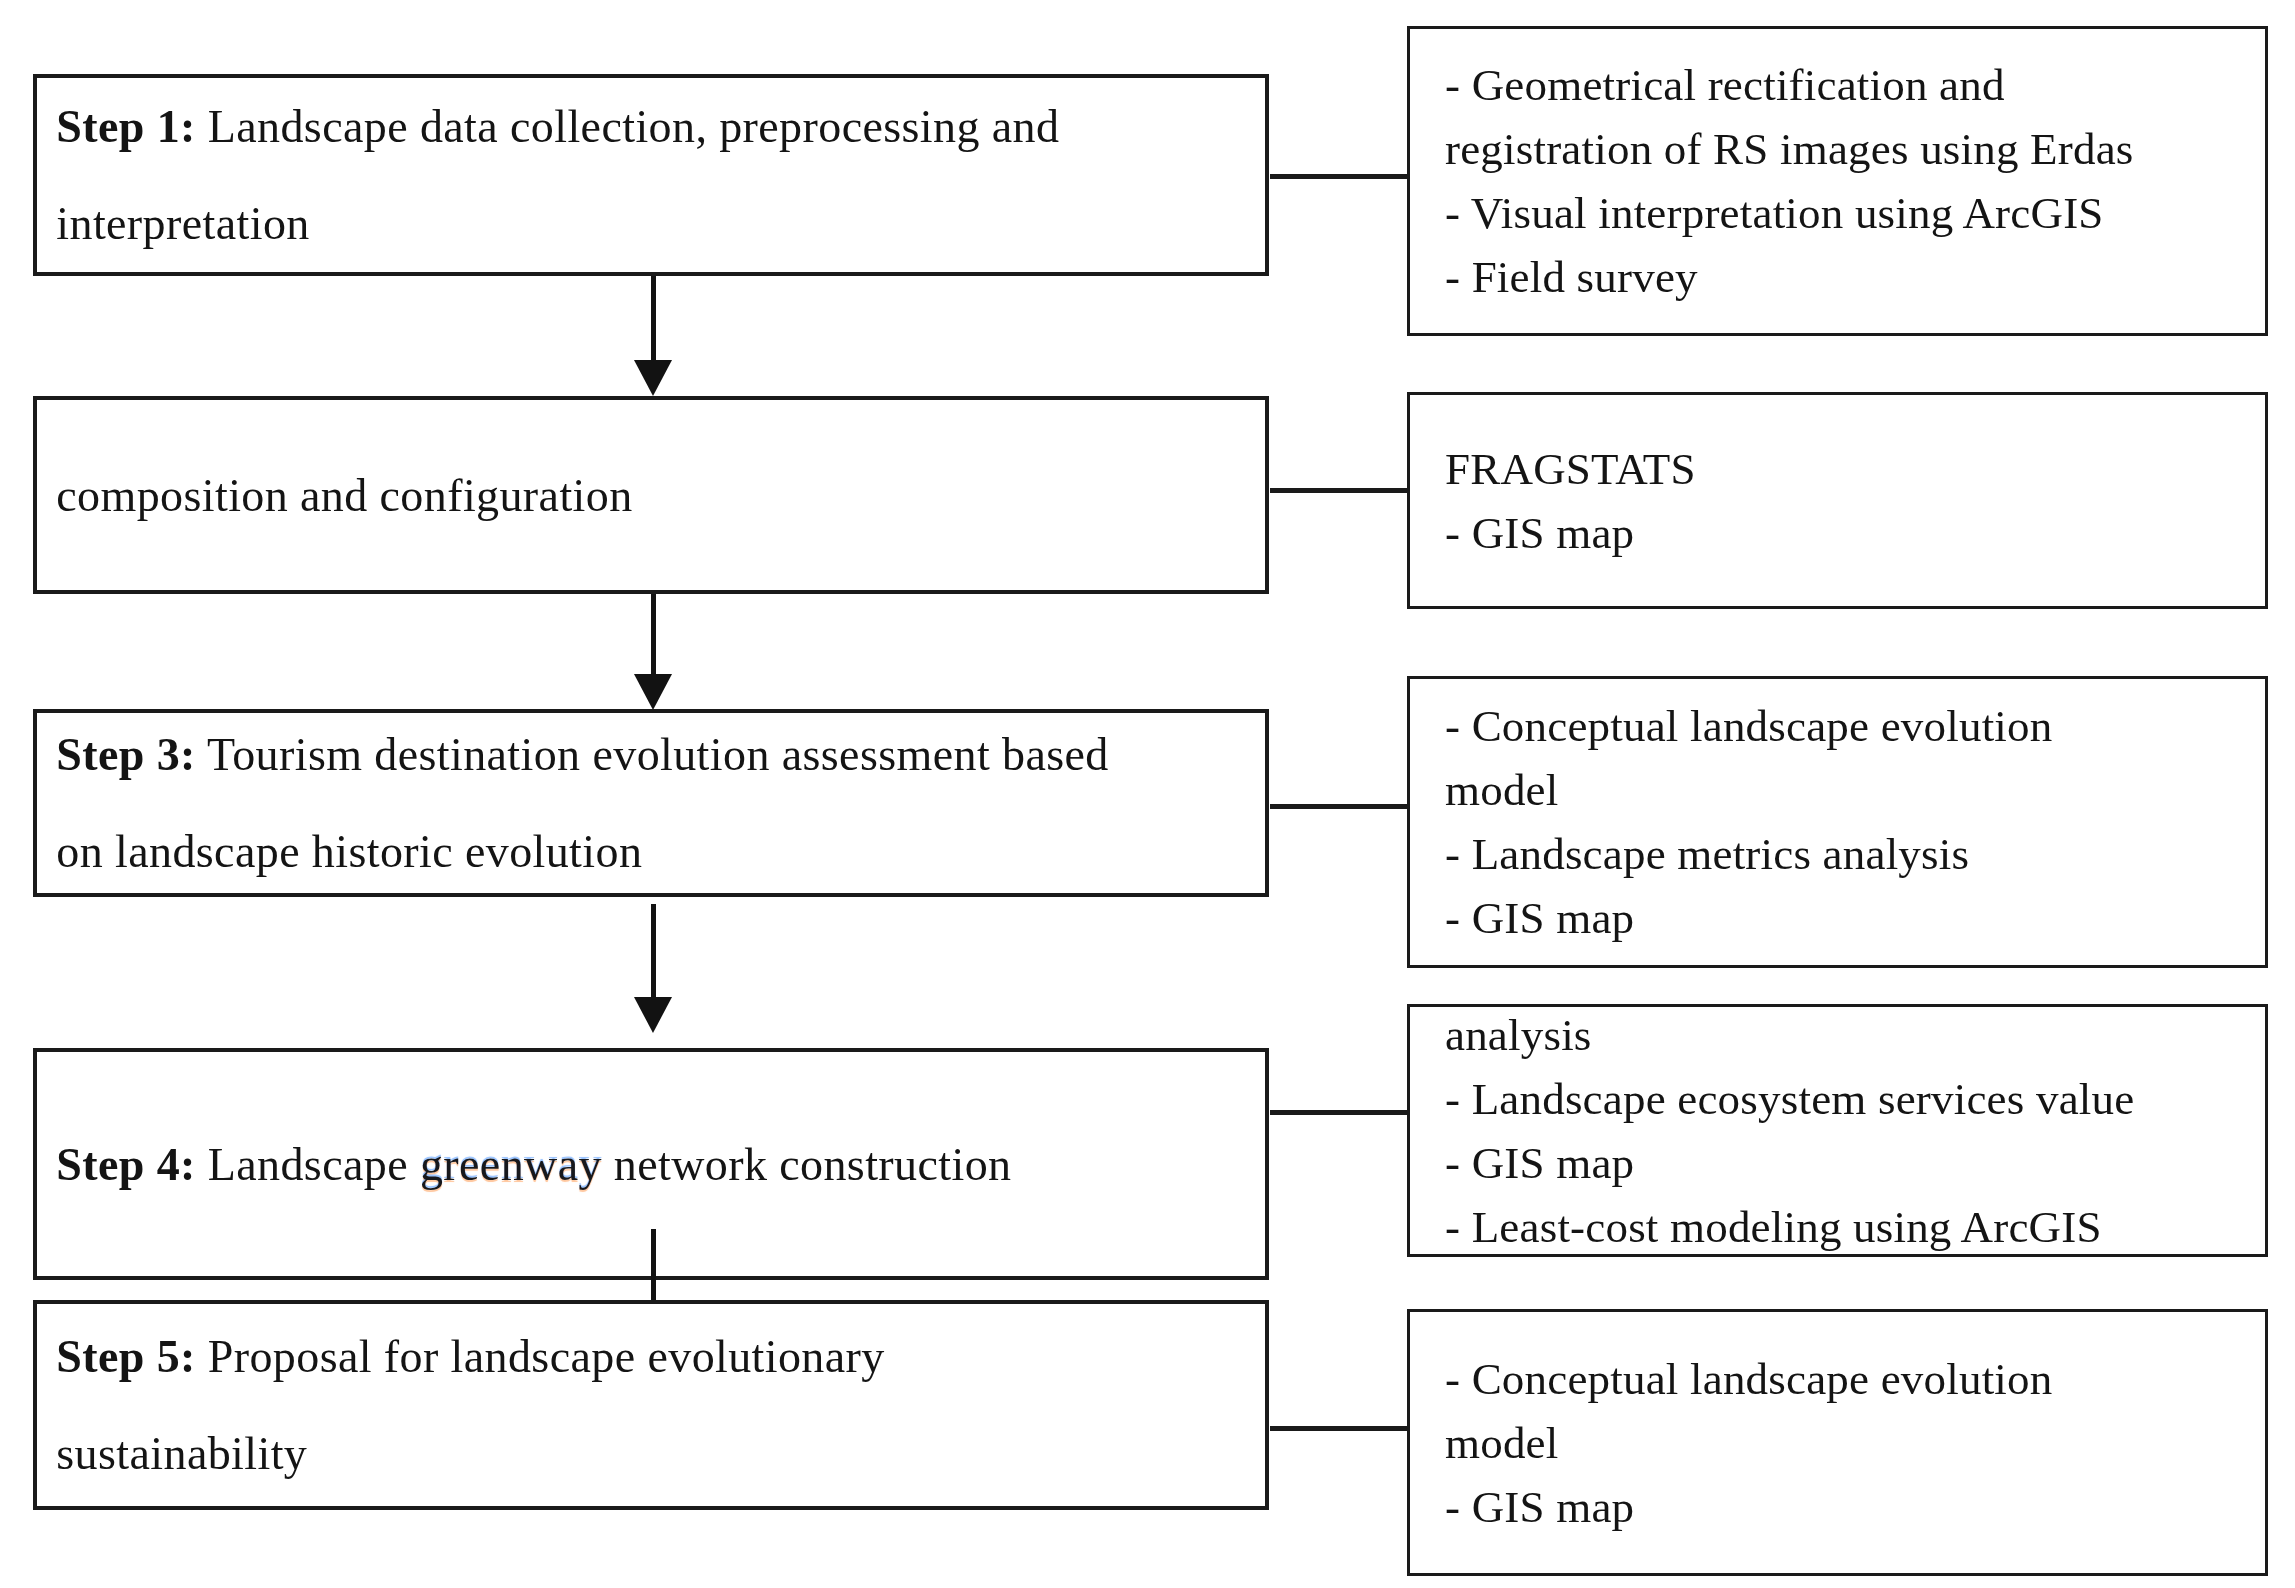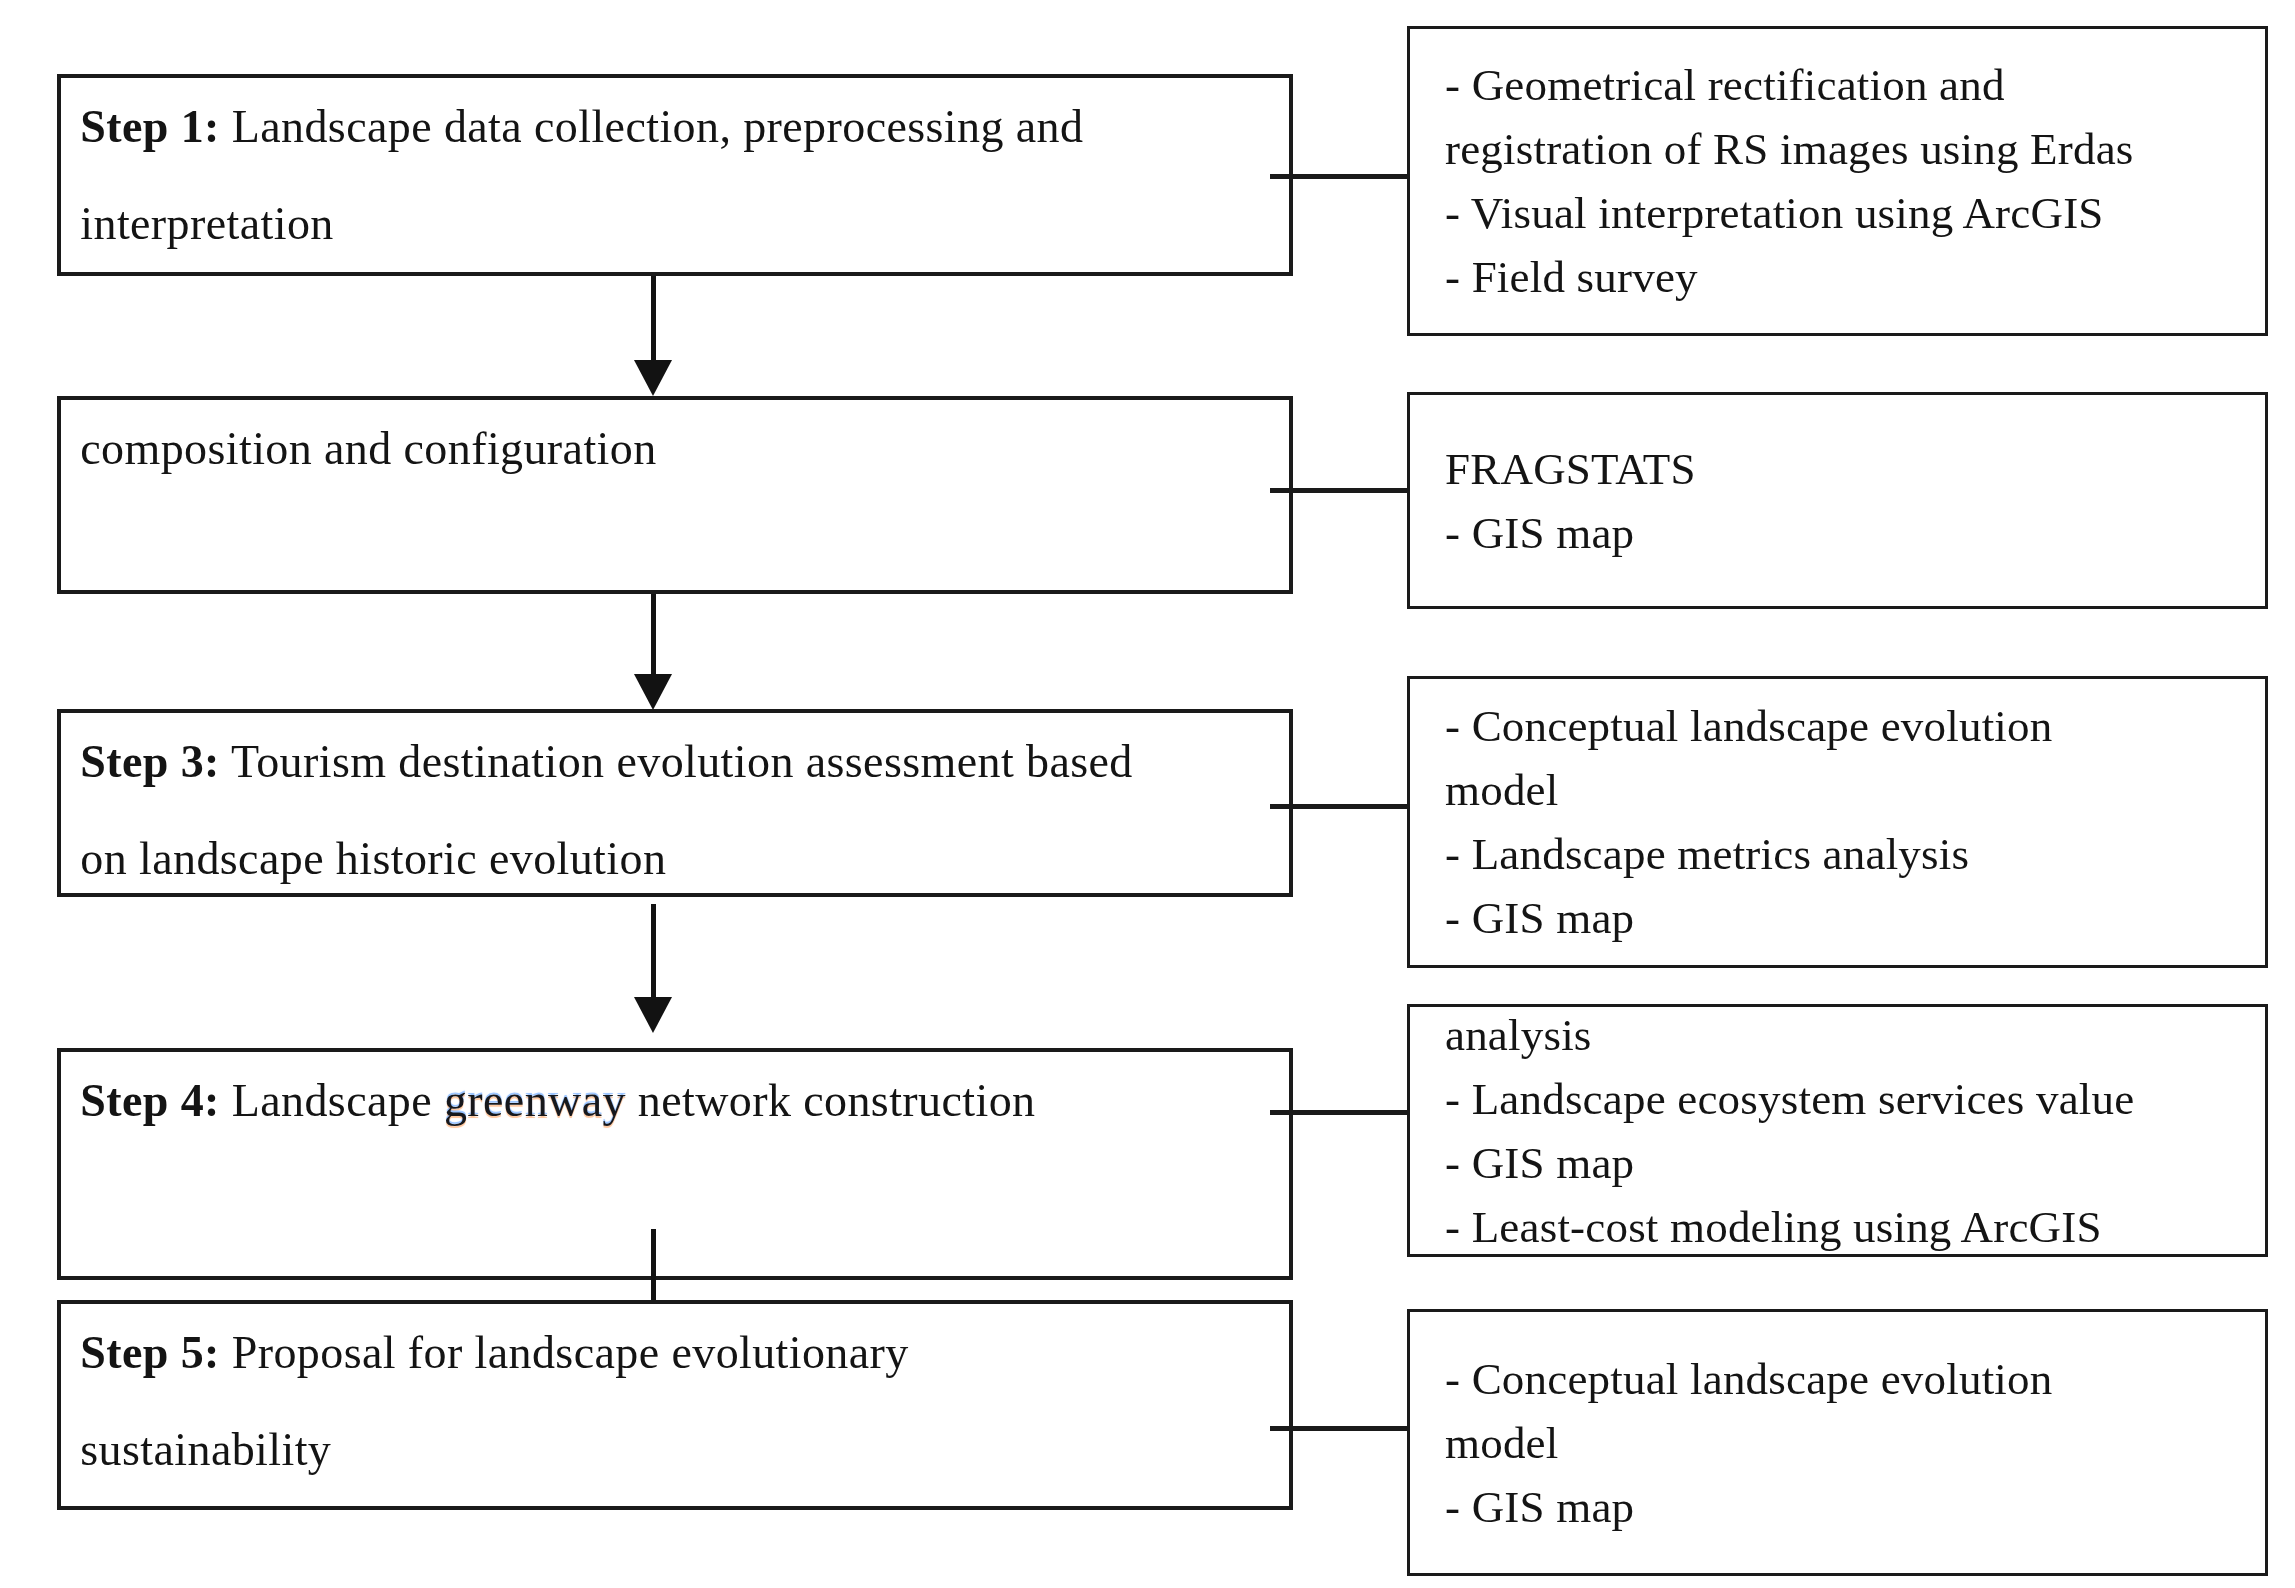--- a/index.html
+++ b/index.html
@@ -16,21 +16,21 @@
   
   .lbox {
     position: absolute;
     left: 33px;
     width: 1236px;
     border: 4.5px solid #1a1a1a;
     box-sizing: border-box;
     background: #ffffff;
     display: flex;
     flex-direction: column;
-    margin-left: 24px;
+    justify-content: center;
   }
   .lline {
     font-size: 46px;
     line-height: 97px;
     padding-left: 19.3px;
     white-space: nowrap;
     letter-spacing: 0.4px;
   }
   .lline b { letter-spacing: 0.4px; }
   .lline:empty { display: none; }

